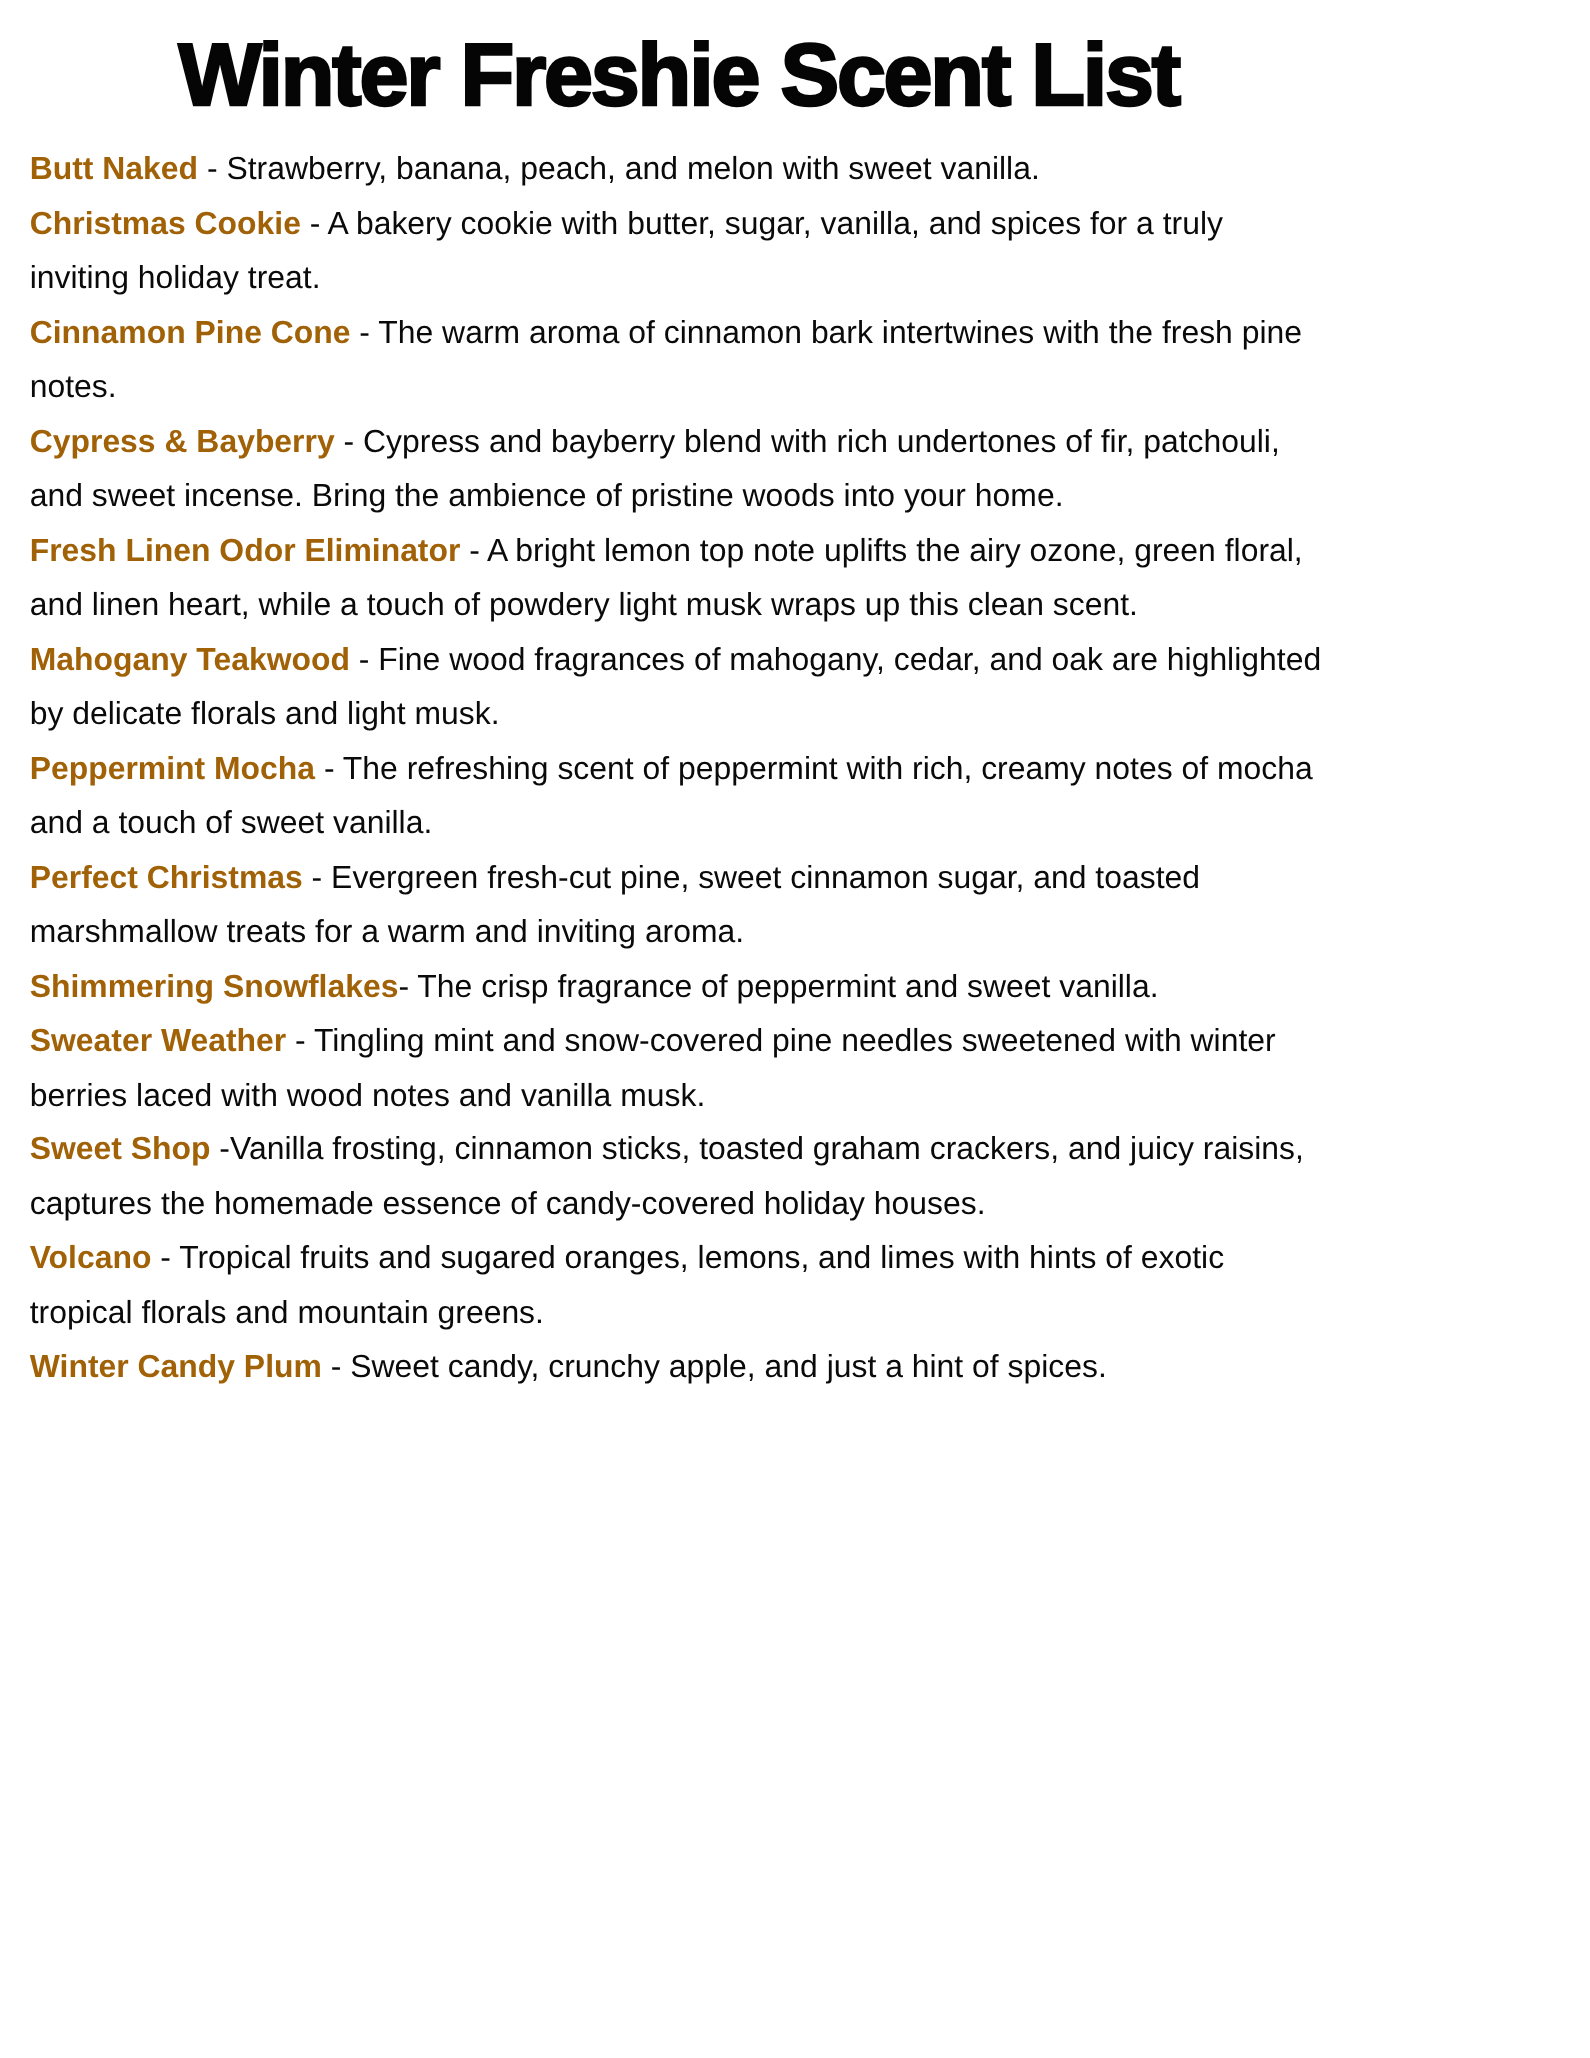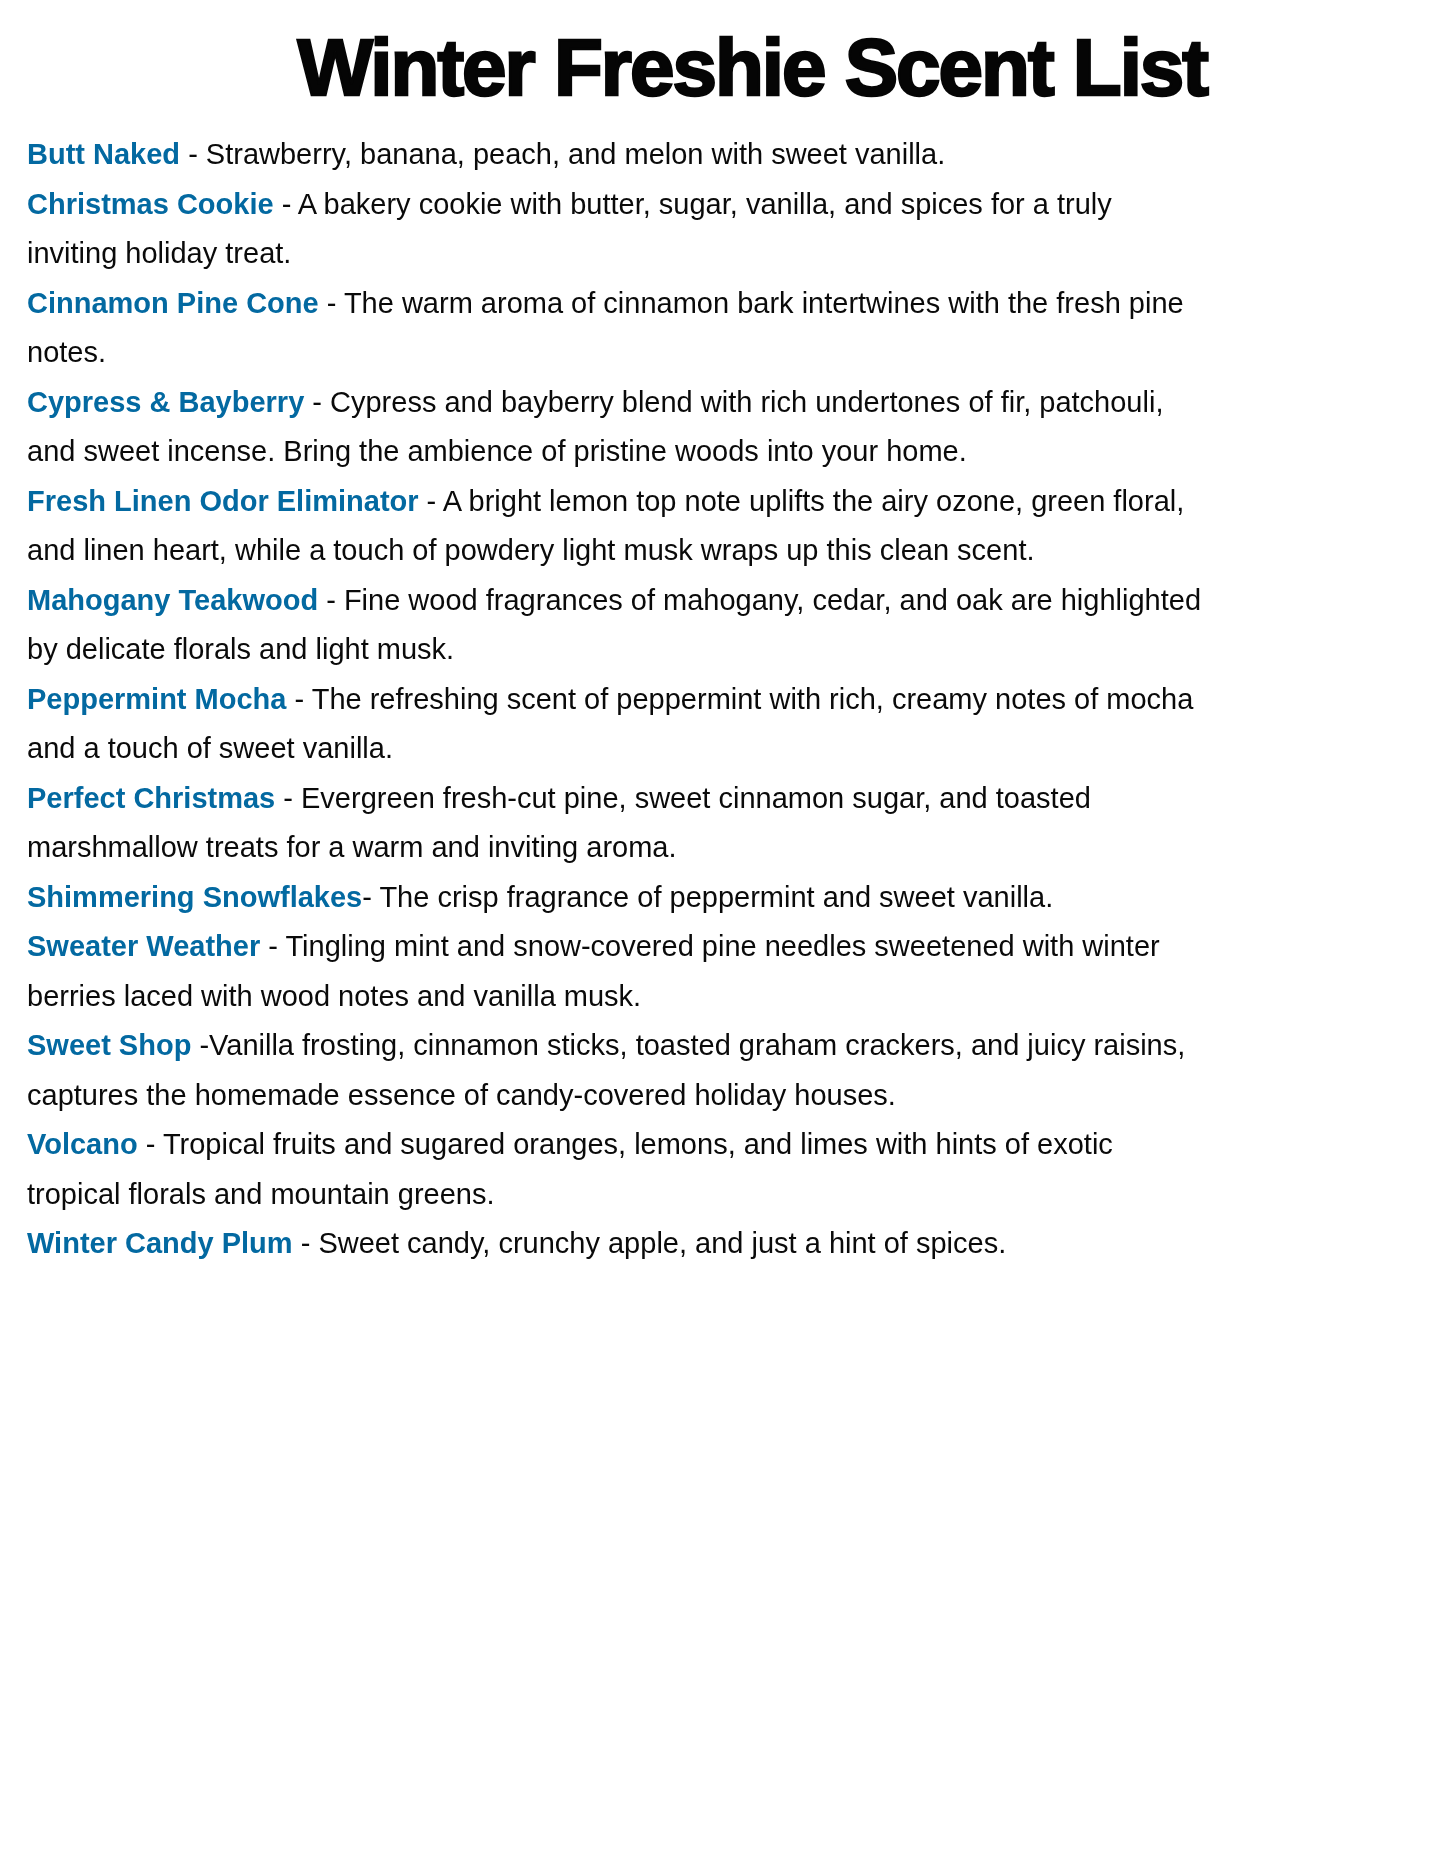--- a/index.html
+++ b/index.html
@@ -16,21 +16,21 @@
     font-family: "Liberation Sans", "DejaVu Sans", sans-serif;
     color: #000000;
     overflow: hidden;
   }
   .content-col {
     width: 1180px;
   }
   h1.doc-title {
     margin: 0 0 8px 0;
     padding: 0;
-    text-align: right;
+    text-align: center;
     font-size: 80px;
     line-height: 108px;
     font-weight: 900;
     letter-spacing: -2px;
     color: #050505;
     -webkit-text-stroke: 2.5px #050505;
     font-family: "Liberation Sans", "DejaVu Sans", sans-serif;
   }
   .scent-list {
     font-size: 29px;
@@ -38,21 +38,21 @@
     font-weight: 400;
     color: #0a0a0a;
   }
   .scent-item {
     margin: 0;
     padding: 0;
     white-space: pre-wrap;
   }
   .scent-name {
     font-weight: 700;
-    color: #0369a1;
+    color: #a16207;
   }
 </style>
 </head>
 <body>
 
 <div class="page">
   <div class="content-col">
     <h1 class="doc-title">Winter Freshie Scent List</h1>
     <div class="scent-list" id="scent-list">
   <p class="scent-item"><span class="scent-name">Butt Naked</span><span class="scent-sep"> - </span><span class="scent-desc">Strawberry, banana, peach, and melon with sweet vanilla.</span></p>

